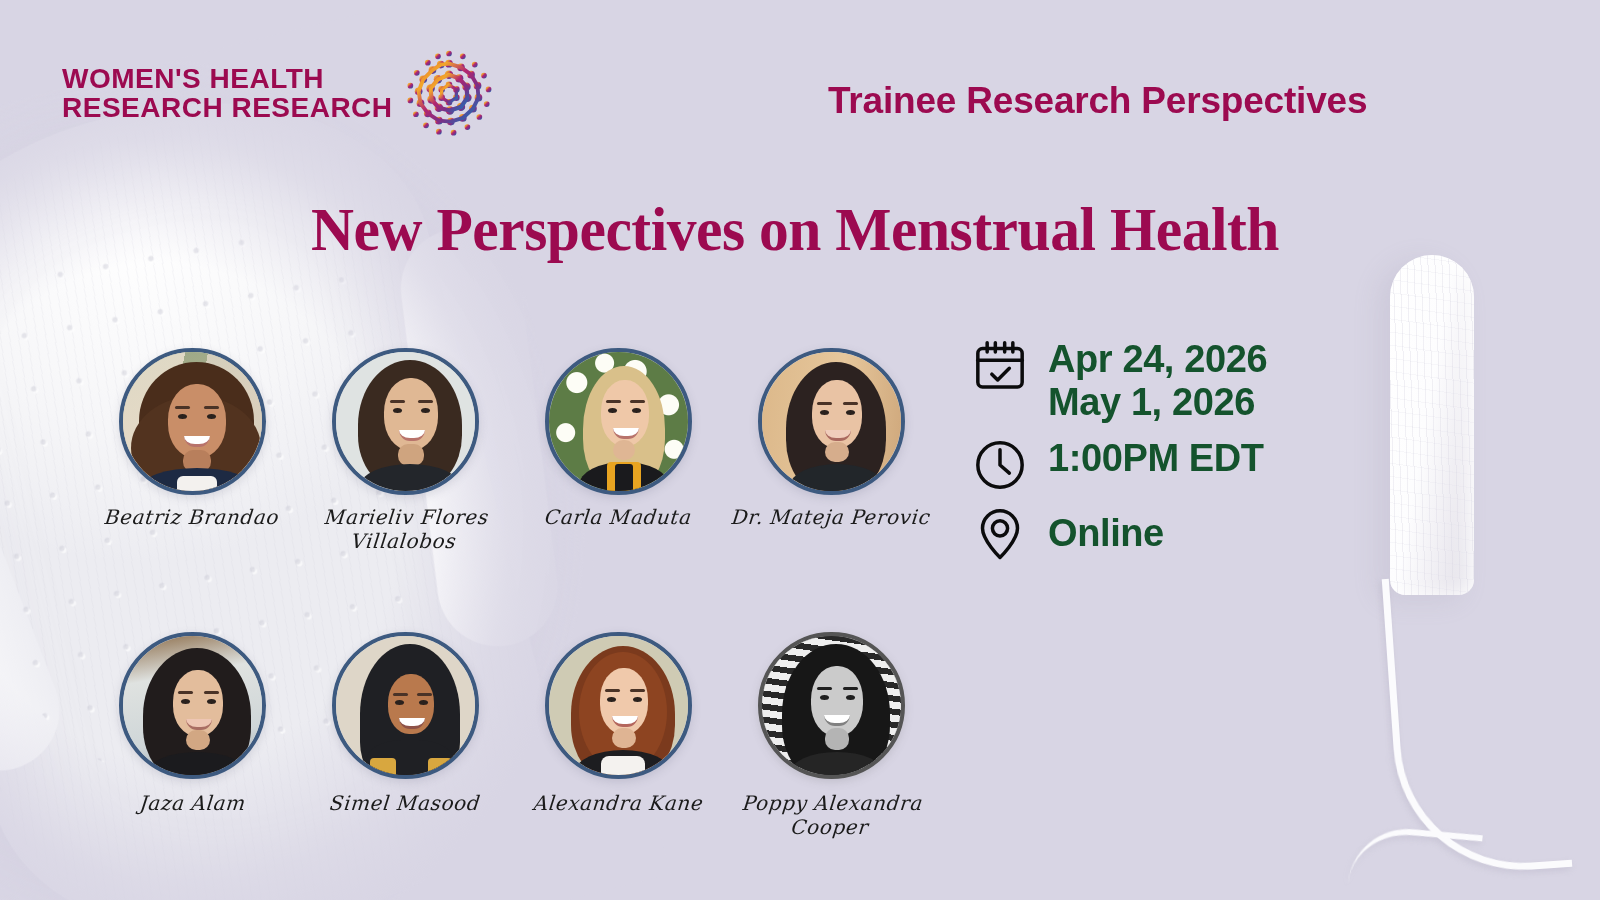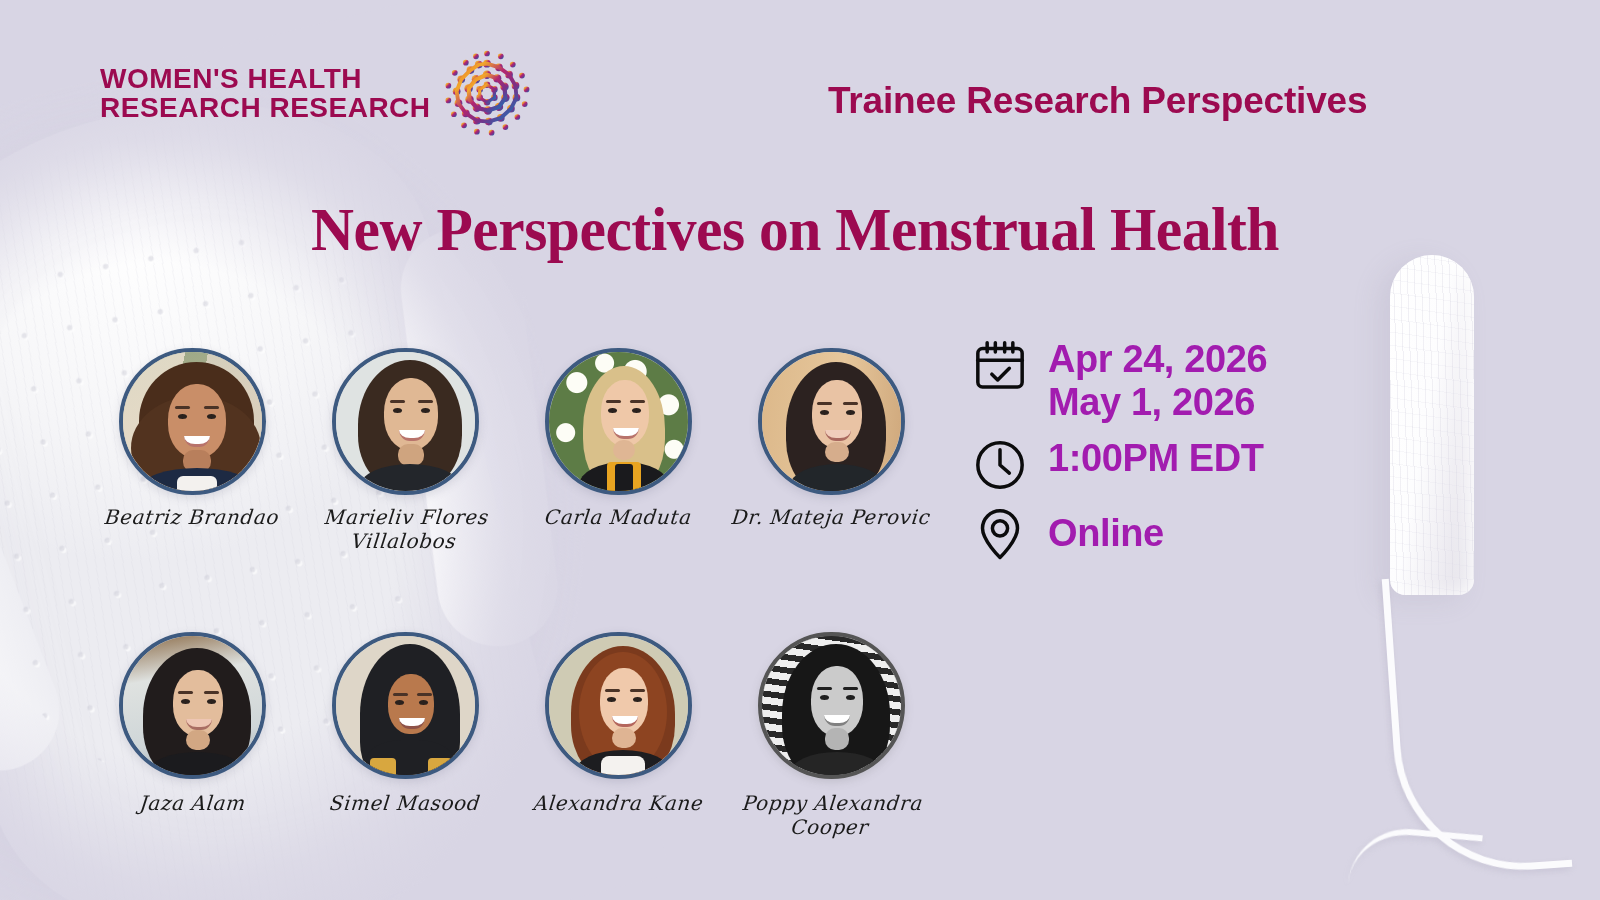--- a/index.html
+++ b/index.html
@@ -110,21 +110,21 @@
   #tampon-string2 {
     position:absolute; left:-58px; top:252px;
     width:130px; height:60px;
     border-top:6px solid #fbfbfd;
     border-radius:60px 0 0 0;
     transform:rotate(9deg);
   }
 
   
   #logo { position:absolute; left:62px; top:48px; display:flex; align-items:center; gap:10px; }
-  #logo-text { line-height:1.02;margin-left:38px; }
+  #logo-text { line-height:1.02; }
   #logo-text div {
     font-family:"Liberation Sans", sans-serif;
     font-weight:bold; font-size:28px; letter-spacing:0.5px;
     color:#9c0a50; white-space:nowrap;
   }
   #logo-mark { position:relative; width:92px; height:92px; }
   #logo-mark svg { display:block; width:92px; height:92px; }
 
   
   #kicker {
@@ -176,21 +176,21 @@
   .gray   { filter:grayscale(1) contrast(1.05); }
 
   
   #details { position:absolute; left:972px; top:338px; width:470px; }
   .drow { display:flex; align-items:flex-start; gap:20px; margin-bottom:18px; }
   .dicon { width:56px; height:56px; flex:0 0 56px; }
   .dicon svg { display:block; width:56px; height:56px; }
   .dtext {
     font-family:"Liberation Sans", sans-serif;
     font-weight:bold; font-size:38px; line-height:1.12;
-    color:#a21caf; white-space:pre-line; letter-spacing:-0.4px;
+    color:#14532d; white-space:pre-line; letter-spacing:-0.4px;
   }
   .drow.dates { margin-bottom:14px; }
   .drow.time  { margin-bottom:12px; }
   .drow.place { margin-bottom:0; align-items:center; }
   #blurb {
     position:absolute; left:974px; top:612px; width:430px;
     font-family:"Liberation Sans", sans-serif;
     font-weight:normal; font-size:29px; line-height:1.28;
     color:#1b1b1e; white-space:pre-line; letter-spacing:-0.2px;
   }

